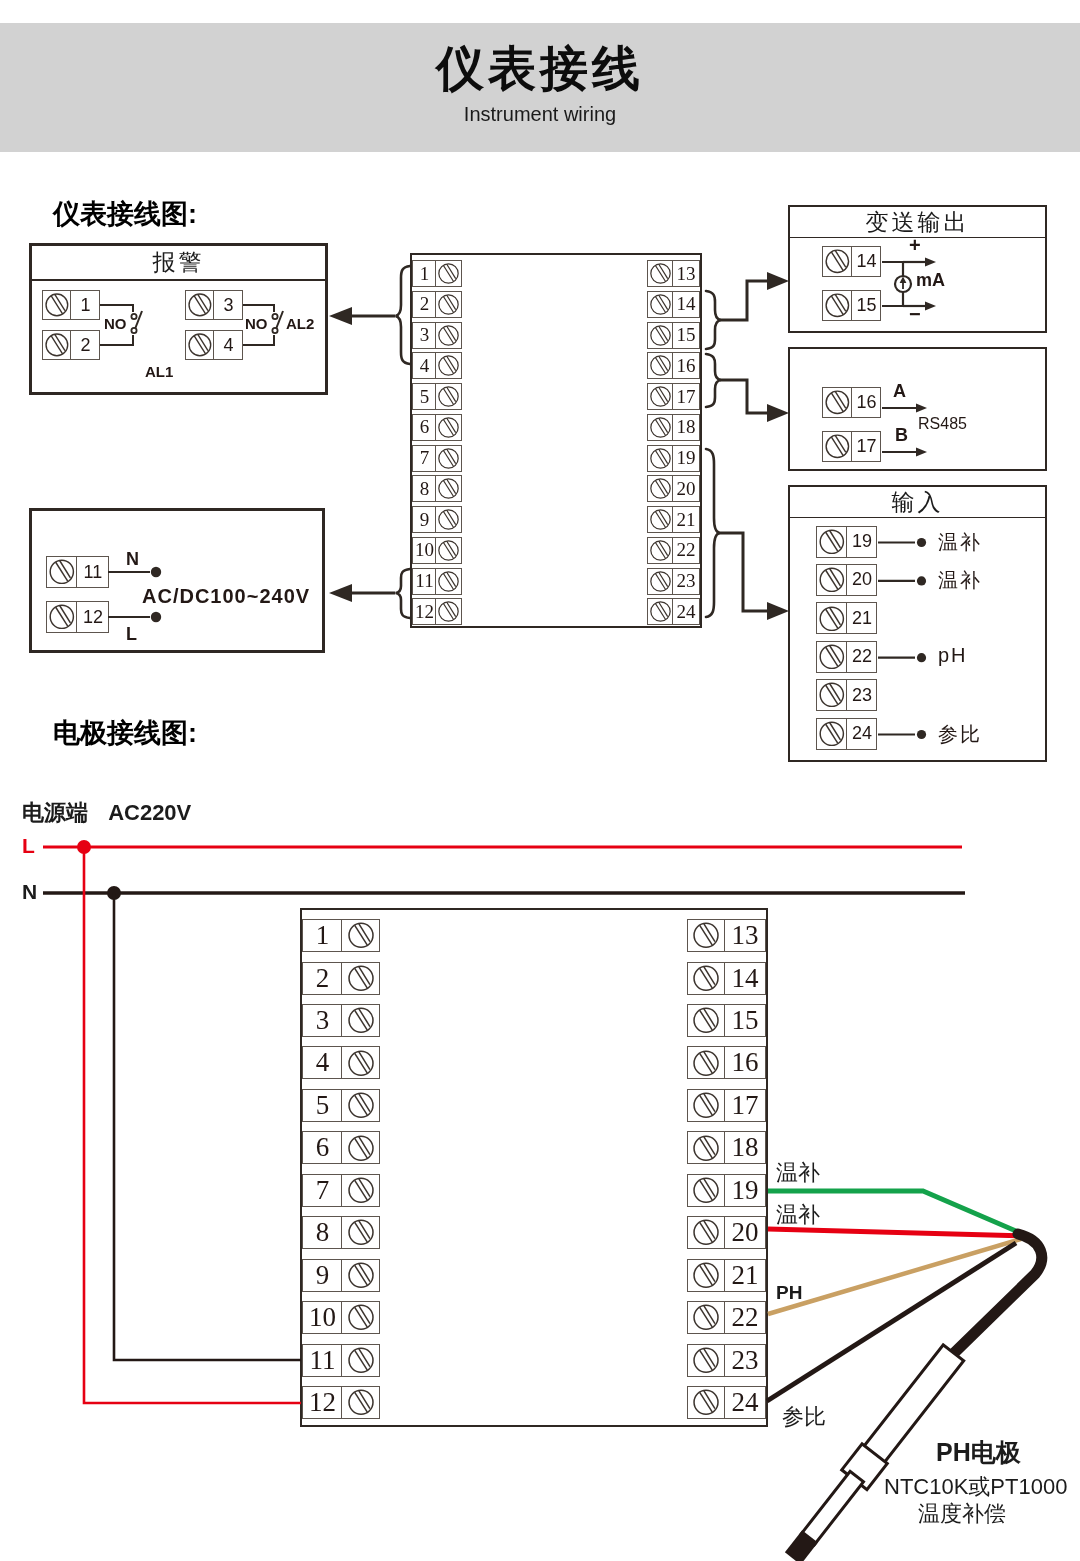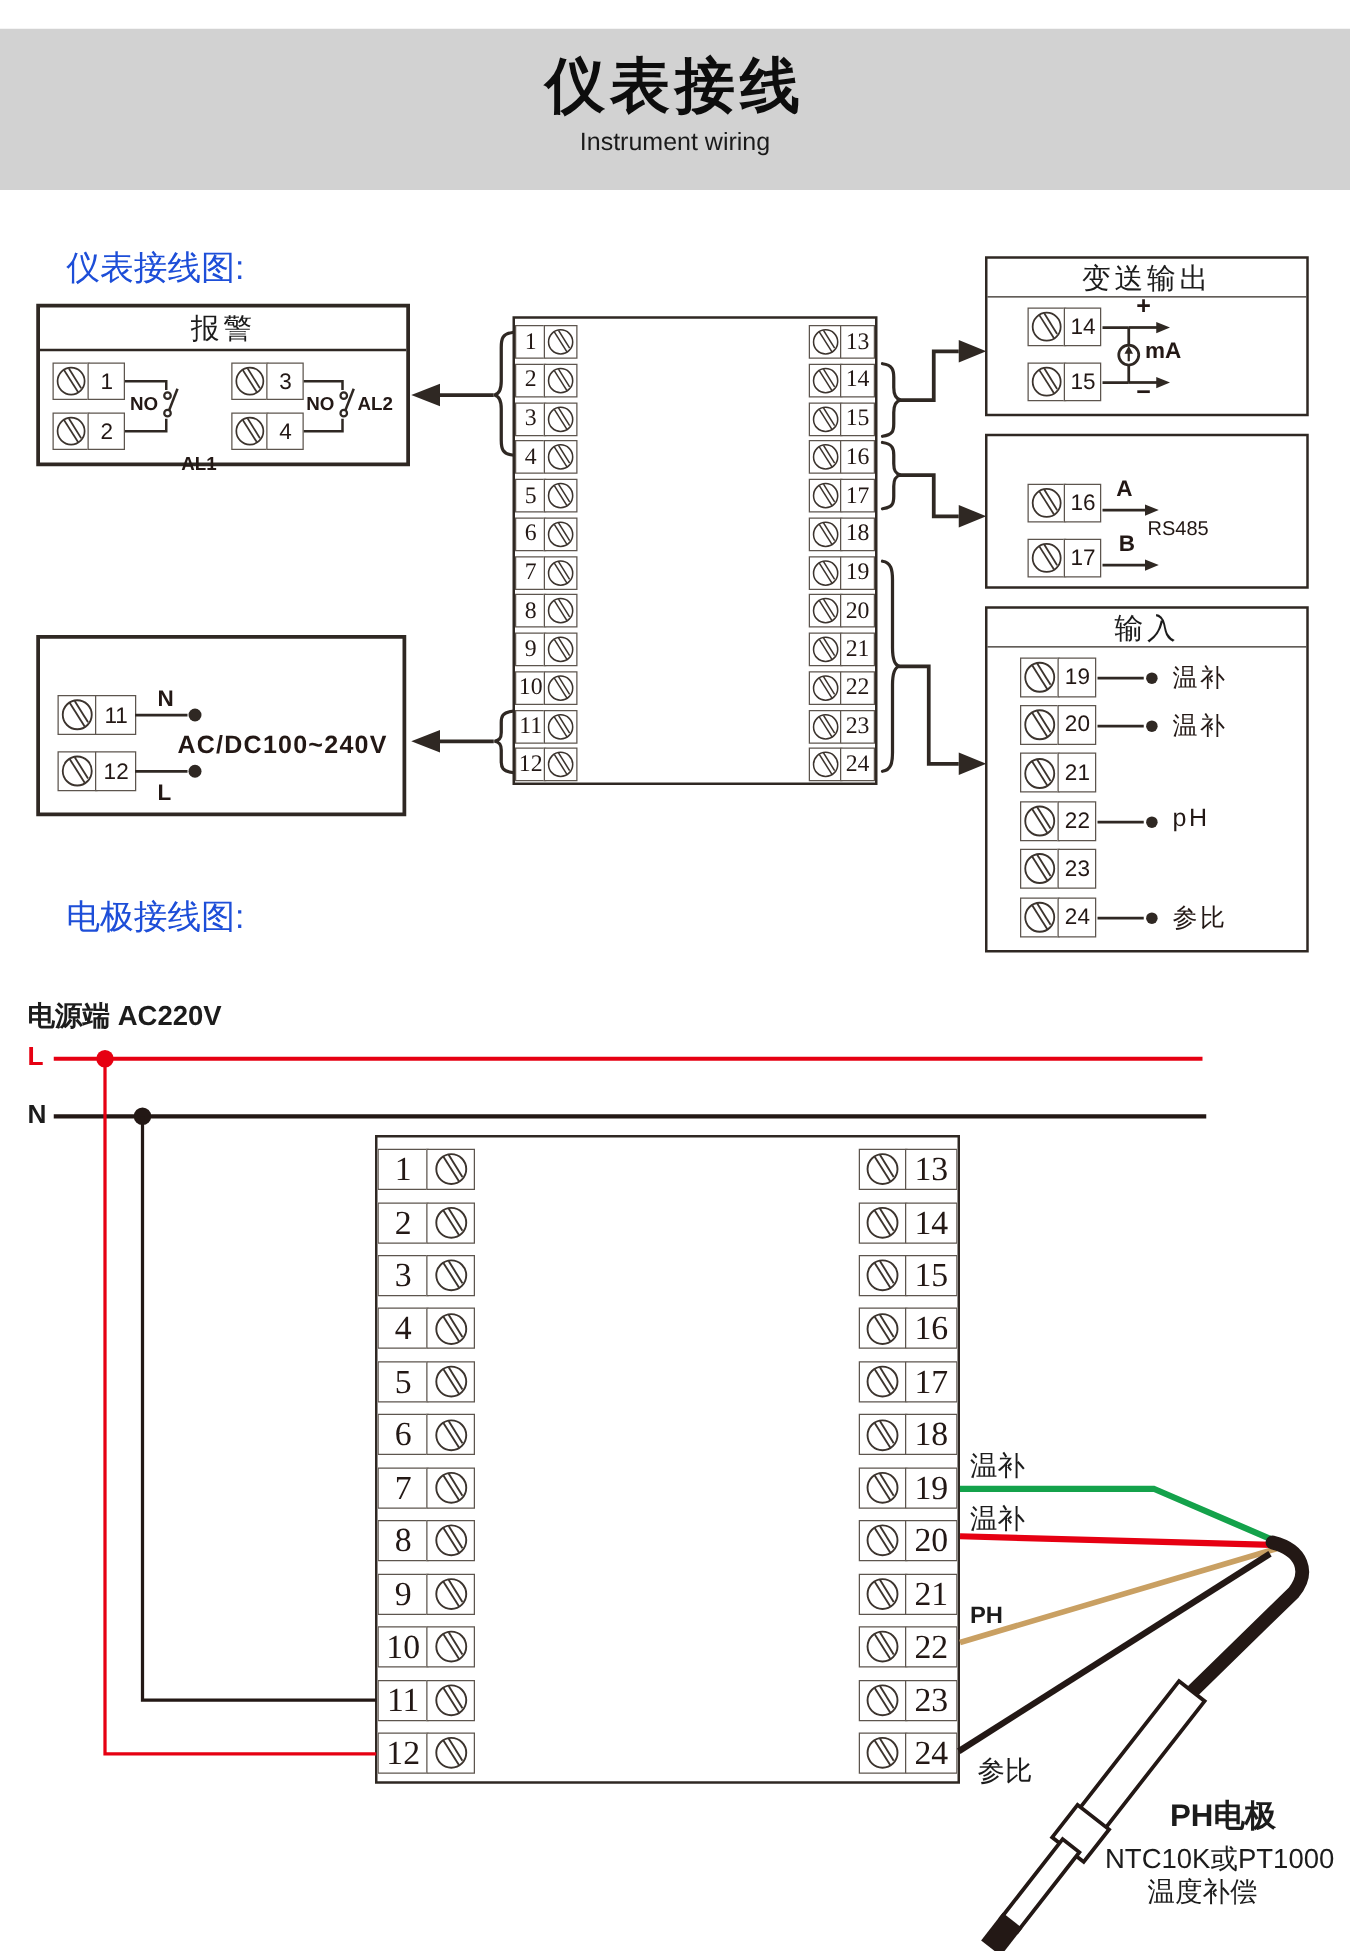--- a/index.html
+++ b/index.html
@@ -3,21 +3,21 @@
 <meta charset="utf-8">
 <style>
   html,body{margin:0;padding:0;background:#ffffff;}
   #canvas{position:relative;width:1080px;height:1561px;background:#fff;overflow:hidden;
           font-family:"Liberation Sans","DejaVu Sans",sans-serif;color:#231815;}
   .abs{position:absolute;}
   
   #band{position:absolute;left:0;top:23px;width:1080px;height:129px;background:#d2d2d2;text-align:center;}
   #band .t{margin-top:14px;font-size:48px;font-weight:bold;letter-spacing:4px;color:#0d0d0d;}
   #band .s{margin-top:2px;font-size:20px;color:#1a1a1a;}
-  .seclabel{position:absolute;font-size:27px;font-weight:normal;color:#1d4ed8;}
+  .seclabel{position:absolute;font-size:27px;font-weight:bold;color:#000000;}
   
   .obox{position:absolute;border:3px solid #2f2823;background:#fff;box-sizing:border-box;}
   .obox2{position:absolute;border:2.5px solid #2f2823;background:#fff;box-sizing:border-box;}
   .boxtitle{position:absolute;left:0;right:0;top:0;border-bottom:2px solid #2f2823;
             display:flex;align-items:center;justify-content:center;
             font-size:23px;letter-spacing:3px;color:#1c1c1c;}
   
   .tu{position:absolute;display:flex;}
   .cell{box-sizing:border-box;border:1.6px solid #5d554e;background:#fff;
         display:flex;align-items:center;justify-content:center;}
@@ -38,21 +38,21 @@
 <div id="canvas">
 
   <div id="band">
     <div class="t">仪表接线</div>
     <div class="s">Instrument wiring</div>
   </div>
 
   <div class="seclabel" style="left:53px;top:196px;">仪表接线图:</div>
   <div class="seclabel" style="left:53px;top:692px;margin-top:23px;">电极接线图:</div>
 
-  <div class="obox" style="left:29px;top:243px;width:299px;height:130px;">
+  <div class="obox" style="left:29px;top:243px;width:299px;height:152px;">
     <div class="boxtitle" style="height:33px;">报警</div>
     <div class="tu" style="left:10px;top:44px;">
       <span class="cell screw-slot" style="width:30px;height:30px;">
           <svg class="scr" viewBox="0 0 30 30">
             <circle cx="15" cy="15" r="12.6"></circle>
             <line x1="8.4" y1="4.6" x2="21.6" y2="25.4"></line>
             <line x1="12.8" y1="3" x2="24.4" y2="21.6"></line>
           </svg>
         </span>
       <span class="cell snum" style="width:30px;height:30px;">1</span>
@@ -721,21 +721,21 @@
             <line x1="8.4" y1="4.6" x2="21.6" y2="25.4"></line>
             <line x1="12.8" y1="3" x2="24.4" y2="21.6"></line>
           </svg>
         </span>
         <span class="cell snum sernum" style="width:42px;height:33px;font-size:27px;">24</span>
       </div>
     </div>
 
   <div class="wlab" style="left:22px;top:798px;font-weight:bold;">
     <span>电源端</span>
-    <span style="">AC220V</span>
+    <span style="margin-left:14px;">AC220V</span>
   </div>
   <div class="wlab" style="left:22px;top:834px;font-weight:bold;color:#e60012;font-size:21px;">L</div>
   <div class="wlab" style="left:22px;top:880px;font-weight:bold;font-size:21px;">N</div>
 
   <div class="wlab" style="left:776px;top:1158px;">温补</div>
   <div class="wlab" style="left:776px;top:1200px;">温补</div>
   <div class="wlab" style="left:776px;top:1282px;font-size:19px;font-weight:bold;">PH</div>
   <div class="wlab" style="left:782px;top:1402px;">参比</div>
 
   <div class="wlab" style="left:936px;top:1436px;font-size:25px;font-weight:bold;">PH电极</div>

